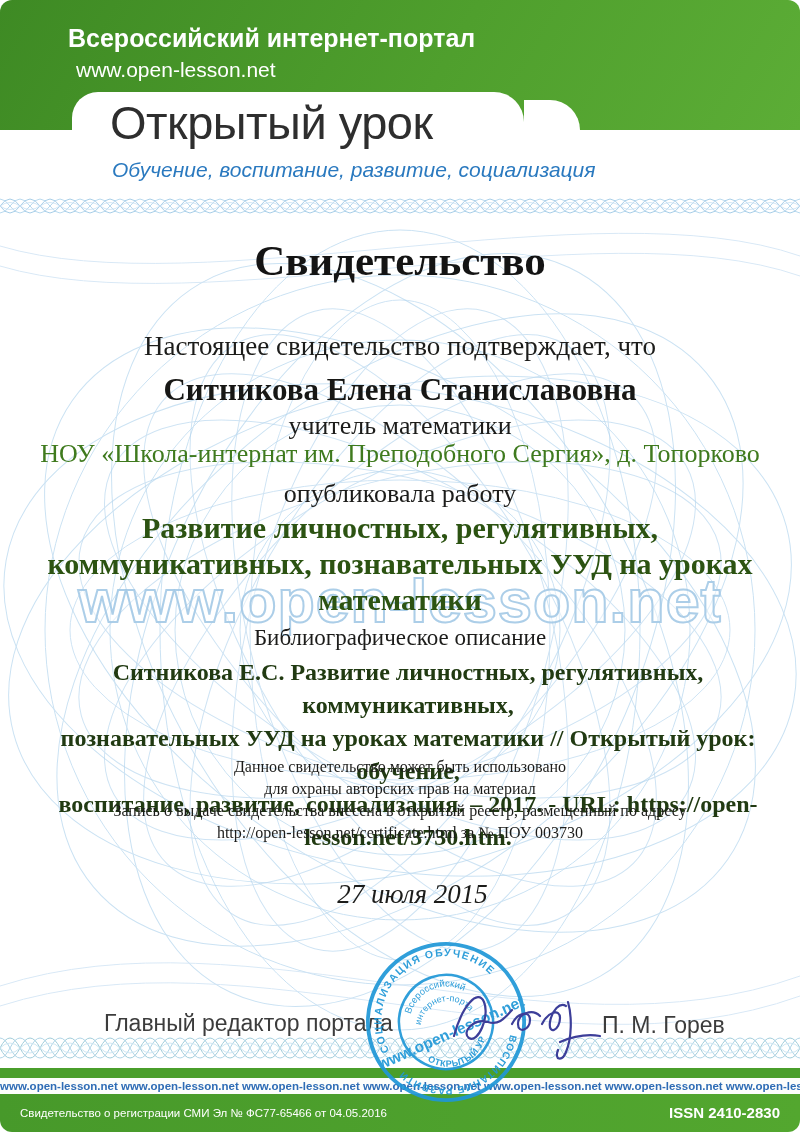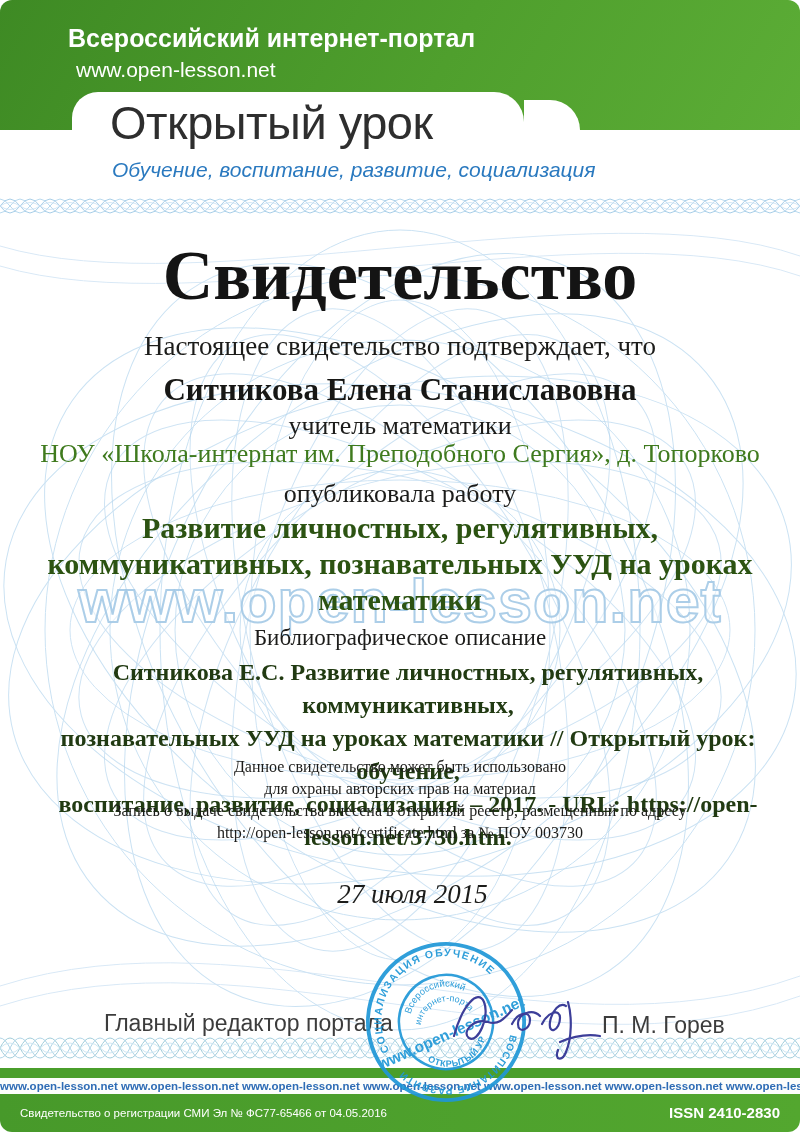--- a/index.html
+++ b/index.html
@@ -23,21 +23,21 @@
   
   .strip-top{position:absolute;top:196px;left:0;line-height:0;}
   .strip-bottom{position:absolute;top:1034px;left:0;line-height:0;}
   .rosette{position:absolute;top:186px;left:0;width:800px;height:870px;z-index:0;}
   .watermark{position:absolute;top:566px;left:0;right:0;text-align:center;z-index:1;
           font-family:"Liberation Sans",sans-serif;font-weight:bold;font-size:61px;
           letter-spacing:1px;color:rgba(255,255,255,0.45);
           -webkit-text-stroke:2px rgba(163,201,229,0.9);}
   
   .cline{position:absolute;left:0;right:0;text-align:center;z-index:2;color:#1c1c1a;}
-  .l-title{top:236px;font-size:70px;font-weight:bold;color:#141414;}
+  .l-title{top:236px;font-size:43px;font-weight:bold;color:#141414;}
   .l-confirm{top:331px;font-size:27px;}
   .l-name{top:372px;font-size:31px;font-weight:bold;color:#171715;}
   .l-role{top:411px;font-size:26px;}
   .l-school{top:439px;font-size:26px;color:#3f7a1e;}
   .l-action{top:479px;font-size:26px;}
   .work-title{top:510px;font-size:30px;font-weight:bold;color:#2c5312;line-height:36px;}
   .l-bibhead{top:625px;font-size:23px;}
   .bib{top:656px;font-size:24px;font-weight:bold;color:#213a12;line-height:33px;padding-left:16px;}
   .usage{top:756px;font-size:16px;line-height:22px;}
   .l-date{top:879px;font-size:27px;font-style:italic;margin-left:25px;}

